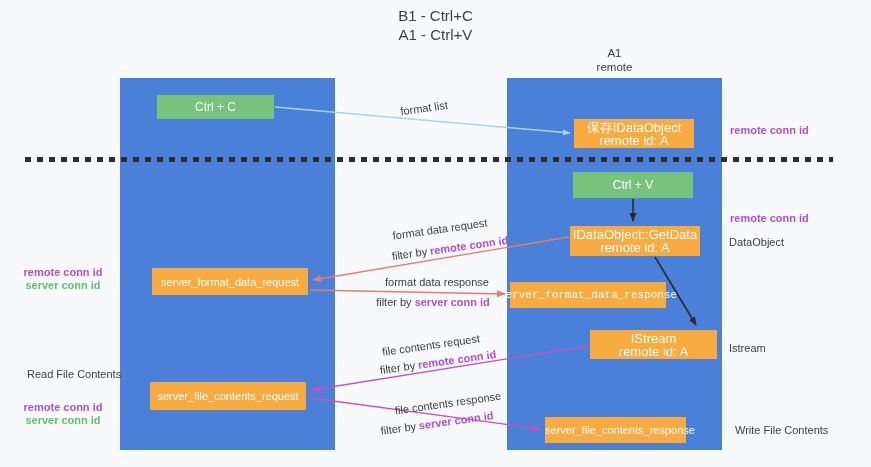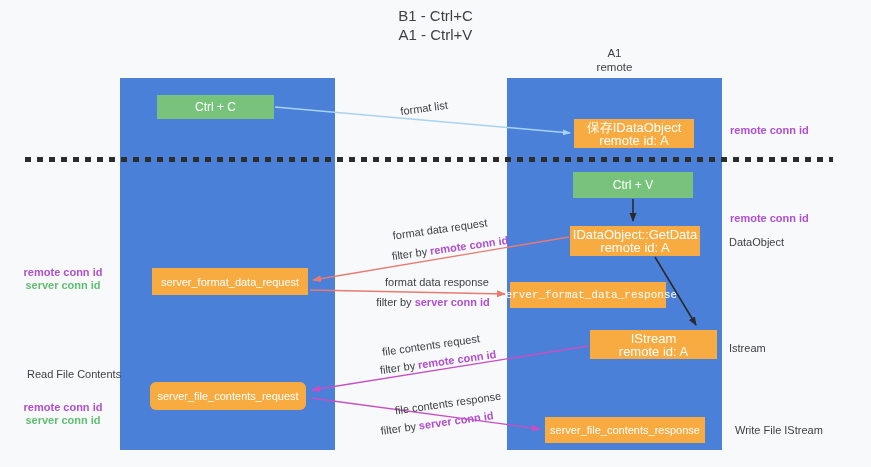--- a/index.html
+++ b/index.html
@@ -28,22 +28,22 @@
   .two  { font-size:13px; line-height:13px; }
   .key  { font-size:12px; }
 
   #n-ctrl-c  { left:157px; top:95px;  width:117px; height:24px; }
   #n-save    { left:574px; top:119px; width:120px; height:29px; }
   #n-ctrl-v  { left:573px; top:172px; width:120px; height:26px; }
   #n-getdata { left:570px; top:226px; width:130px; height:30px; }
   #n-freq    { left:152px; top:268px; width:156px; height:27px; }
   #n-fresp   { left:510px; top:282px; width:156px; height:26px;font-family:Liberation Mono, monospace; }
   #n-istream { left:590px; top:330px; width:127px; height:29px; }
-  #n-creq    { left:150px; top:382px; width:156px; height:28px;border-radius:6px; }
-  #n-cresp   { left:545px; top:417px; width:160px; height:26px; }
+  #n-creq    { left:150px; top:382px; width:156px; height:28px; }
+  #n-cresp   { left:545px; top:417px; width:132px; height:26px;padding-left:9px; }
 
   svg.wires { position:absolute; left:0; top:0; z-index:4; pointer-events:none; }
 
   .flow-label { position:absolute; z-index:5; white-space:nowrap; font-size:11px;
                 color:#3d4045; }
   .rot { transform:translate(-50%,-50%) rotate(-8deg); }
   .flat { transform:translate(-50%,-50%); }
   .filter-prefix { margin-right:3px; }
   .id-purple { color:#b050d0; font-weight:bold; }
   .id-green  { color:#5fbf72; font-weight:bold; }
@@ -158,15 +158,15 @@
   <div class="side-label" style="left:27px; top:368px;">Read File Contents</div>
   <div class="side-group" style="left:18px; top:401px;">
     <div class="id-purple">remote conn id</div>
     <div class="id-green">server conn id</div>
   </div>
 
   <div class="side-label bold-purple" style="left:730px; top:124px;">remote conn id</div>
   <div class="side-label bold-purple" style="left:730px; top:212px;">remote conn id</div>
   <div class="side-label" style="left:729px; top:236px;">DataObject</div>
   <div class="side-label" style="left:729px; top:342px;">Istream</div>
-  <div class="side-label" style="left:735px; top:424px;">Write File IStream</div>
+  <div class="side-label" style="left:735px; top:424px;">Write File Contents</div>
 
 </div>
 
 </body></html>

